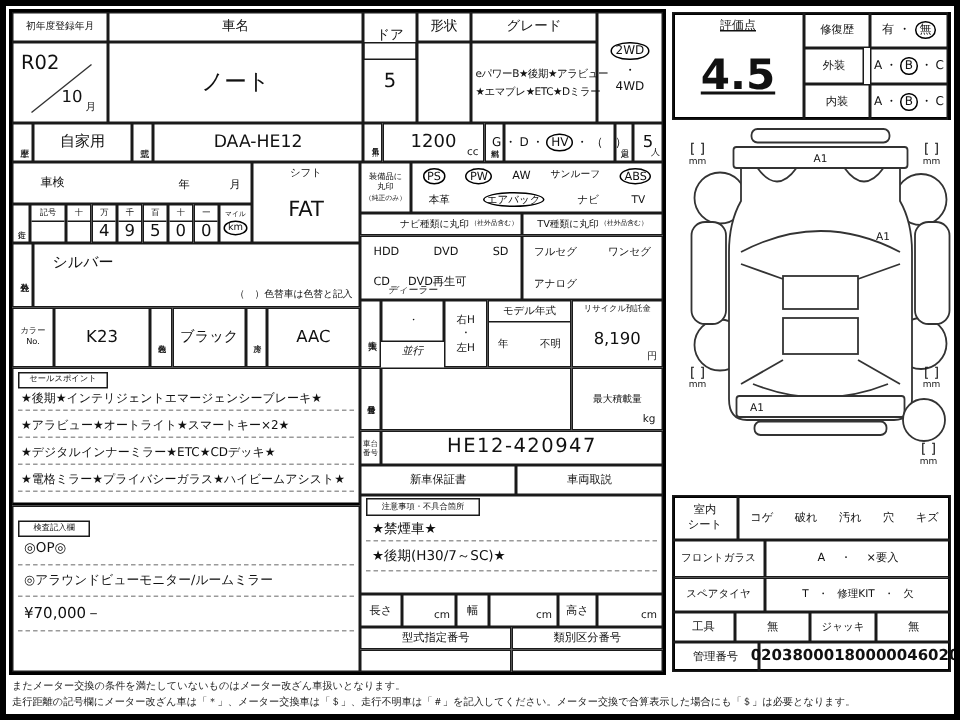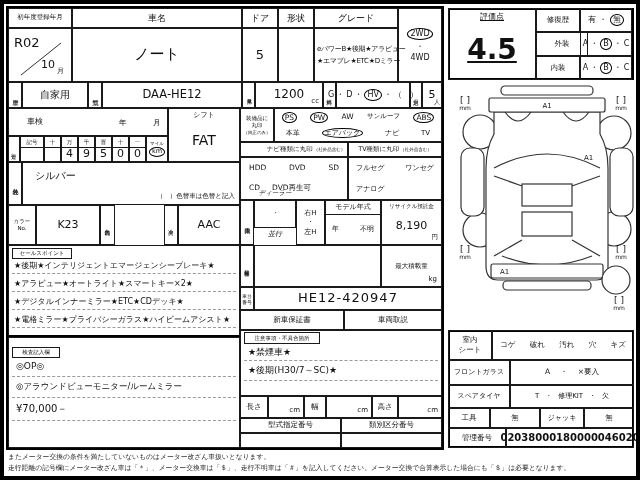--- a/index.html
+++ b/index.html
@@ -20,21 +20,21 @@
 </style>
 </head>
 <body>
 <div id="stage">
 <div id="frame"></div>
 
 <div class="ol" style="left:6px;top:6px;width:438px;height:444px;"></div>
 
 <div class="c" style="left:8px;top:8px;width:64px;height:20px;font-size:6.5px;">初年度登録年月</div>
 <div class="c" style="left:72px;top:8px;width:170px;height:20px;font-size:9px;">車名</div>
-<div class="c" style="left:242px;top:8px;width:36px;height:20px;font-size:9px;">ドア</div>
+<div class="c" style="left:242px;top:8px;width:36px;height:32px;font-size:9px;">ドア</div>
 <div class="c" style="left:278px;top:8px;width:36px;height:20px;font-size:9px;">形状</div>
 <div class="c" style="left:314px;top:8px;width:84px;height:20px;font-size:9px;">グレード</div>
 <div class="c col" style="left:398px;top:8px;width:44px;height:74px;font-size:8px;gap:2px;">
   <span class="mk">2WD</span>
   <span>・</span>
   <span>4WD</span>
 </div>
 
 <div class="c" style="left:8px;top:28px;width:64px;height:54px;">
   <svg class="ab" style="left:0;top:0;" width="62" height="52">
@@ -239,20 +239,21 @@
   <span class="ab" style="left:12px;top:7px;font-size:10px;">シルバー</span>
   <span class="ab" style="right:4px;bottom:4px;font-size:6.5px;">（　）色替車は色替と記入</span>
 </div>
 
 <div class="c col" style="left:8px;top:205px;width:28px;height:40px;font-size:5.5px;line-height:1.3;">
   <span>カラー</span>
   <span>No.</span>
 </div>
 <div class="c" style="left:36px;top:205px;width:64px;height:40px;font-size:11px;">K23</div>
 <div class="c v" style="left:100px;top:205px;width:15px;height:40px;font-size:5.5px;">内装色</div>
+<div class="c" style="left:115px;top:205px;width:49px;height:40px;font-size:9.5px;">ブラック</div>
 <div class="c v" style="left:164px;top:205px;width:14px;height:40px;font-size:5.5px;">冷房</div>
 <div class="c" style="left:178px;top:205px;width:62px;height:40px;font-size:11px;">AAC</div>
 
 <div class="c" style="left:8px;top:245px;width:232px;height:92px;border-bottom:2px solid #000;"></div>
 <div class="c" style="left:12px;top:248px;width:60px;height:11px;font-size:5.5px;">セールスポイント</div>
 <span class="ab ln" style="left:14px;top:260px;font-size:8px;">★後期★インテリジェントエマージェンシーブレーキ★</span>
 <div class="dash" style="left:12px;top:273px;width:224px;"></div>
 <span class="ab ln" style="left:14px;top:278px;font-size:8px;">★アラビュー★オートライト★スマートキー×2★</span>
 <div class="dash" style="left:12px;top:291px;width:224px;"></div>
 <span class="ab ln" style="left:14px;top:296px;font-size:8px;">★デジタルインナーミラー★ETC★CDデッキ★</span>
@@ -273,21 +274,21 @@
 <div class="c col" style="left:448px;top:8px;width:88px;height:72px;text-decoration:underline;">
   <span style="font-size:8px;margin-top:3px;">評価点</span>
   <span style="font-size:28px;font-weight:bold;flex:1;display:flex;align-items:center;">4.5</span>
 </div>
 <div class="c" style="left:536px;top:8px;width:44px;height:24px;font-size:7.5px;">修復歴</div>
 <div class="c" style="left:580px;top:8px;width:52px;height:24px;font-size:8px;gap:3px;">
   <span>有</span>
   <span>・</span>
   <span class="mk">無</span>
 </div>
-<div class="c" style="left:536px;top:32px;width:52px;height:24px;font-size:7.5px;">外装</div>
+<div class="c" style="left:536px;top:32px;width:40px;height:24px;font-size:7.5px;">外装</div>
 <div class="c" style="left:580px;top:32px;width:52px;height:24px;font-size:8px;gap:2px;">
   <span>A</span>
       <span>・</span>
   <span class="mk">B</span>
       <span>・</span>
   <span>C</span>
 </div>
 <div class="c" style="left:536px;top:56px;width:44px;height:24px;font-size:7.5px;">内装</div>
 <div class="c" style="left:580px;top:56px;width:52px;height:24px;font-size:8px;gap:2px;">
   <span>A</span>

